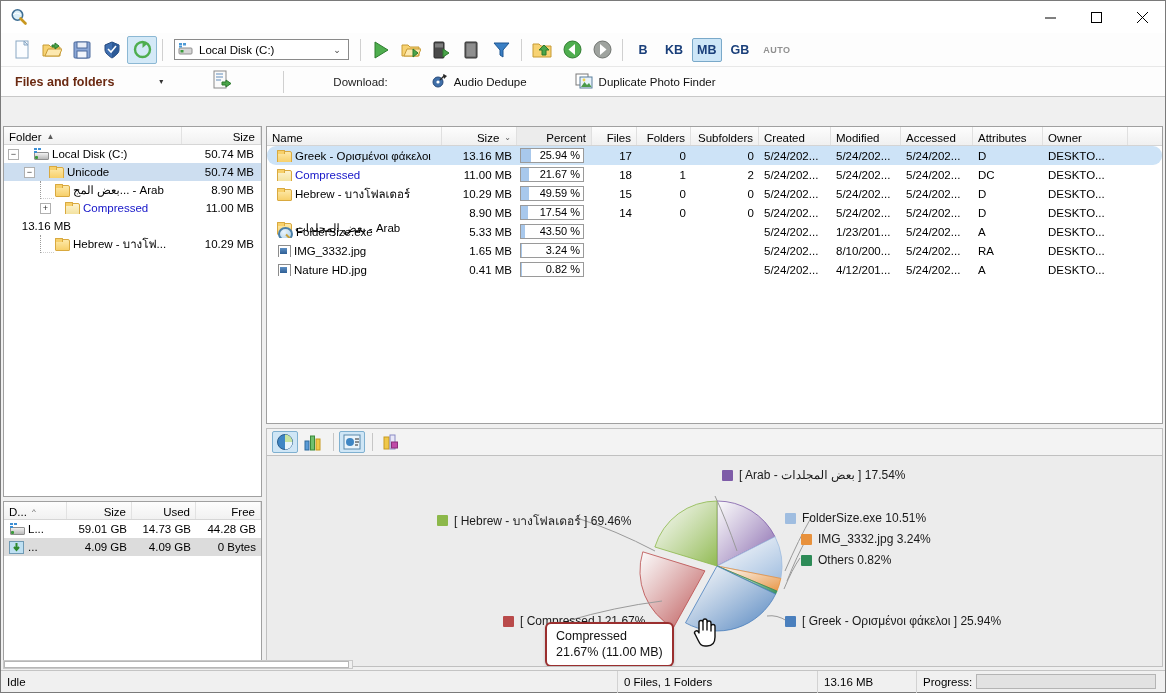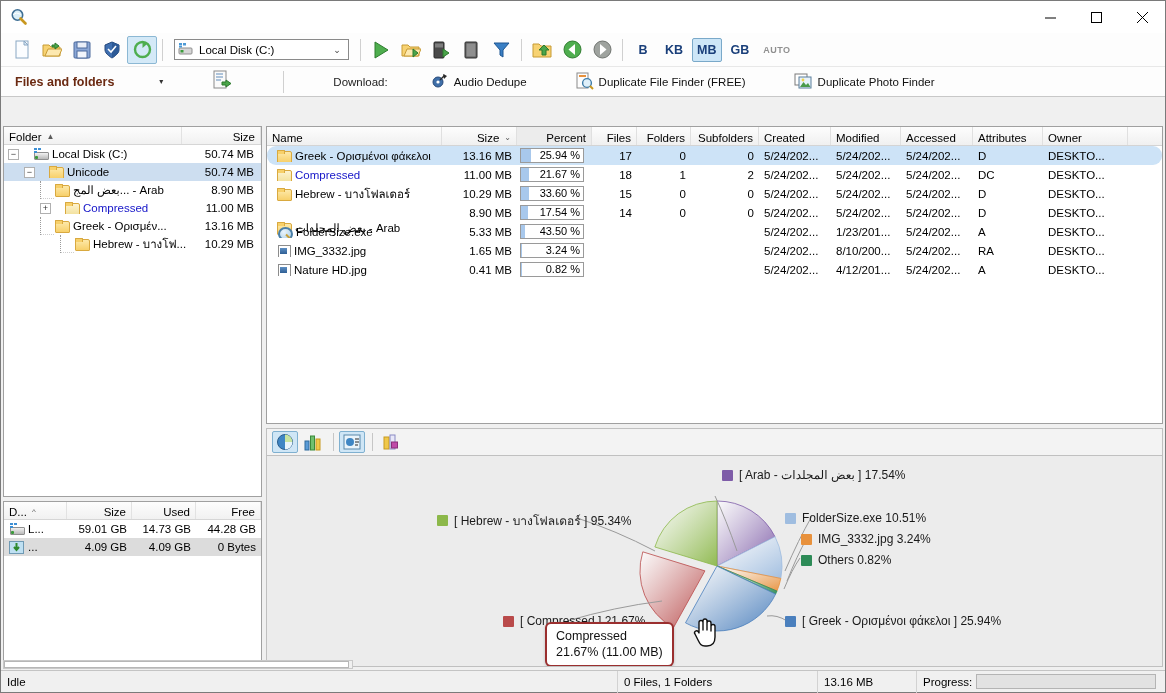--- a/index.html
+++ b/index.html
@@ -334,31 +334,20 @@
             <circle cx="8" cy="10" r="5" fill="#3f6fa8" stroke="#27497a"></circle>
             <circle cx="8" cy="10" r="1.6" fill="#fff"></circle>
             <path d="M13 2 l4 2 -3 3 Z" fill="#2a2a2a"></path>
             <path d="M10 8 l5 -5" stroke="#2a2a2a" stroke-width="1.4"></path>
           </svg>
       </span>
       <span>Audio Dedupe</span>
     </div>
     <div class="dl-item">
       <span class="ico">
-        <svg width="19" height="18">
-            <rect x="2" y="1" width="11" height="15" fill="#fdfdfd" stroke="#8a8a8a"></rect>
-            <rect x="4" y="3" width="7" height="2" fill="#e8913c"></rect>
-            <circle cx="12" cy="11" r="4.4" fill="#dff0fa" stroke="#3f7ca8" stroke-width="1.4"></circle>
-            <path d="M15 14 l3 3" stroke="#c8971f" stroke-width="2"></path>
-          </svg>
-      </span>
-      <span>Duplicate File Finder (FREE)</span>
-    </div>
-    <div class="dl-item">
-      <span class="ico">
         <svg width="19" height="17">
             <rect x="1" y="2" width="12" height="11" fill="#fff" stroke="#7a7a7a"></rect>
             <rect x="5" y="5" width="12" height="11" fill="#e8f2fa" stroke="#5a7f9c"></rect>
             <path d="M6 15 l3.5 -5 2.5 3 2 -2 2.5 4 Z" fill="#4a9a4a"></path>
             <circle cx="9" cy="8" r="1.4" fill="#f0d24a"></circle>
           </svg>
       </span>
       <span>Duplicate Photo Finder</span>
     </div>
   </div>
@@ -418,33 +407,25 @@
           <div class="tname" style="padding-left:36px;">
             <span class="exp">+</span>
             <span class="dots"></span>
             <span class="fol zip"></span>
             <span class="cmp">Compressed</span>
           </div>
           <div class="tsize">11.00 MB</div>
         </div>
 
         <div class="trow">
+          <div class="tsize">13.16 MB</div>
+        </div>
+
+        <div class="trow">
           <div class="tname" style="padding-left:36px;">
-            <span class="dotline"></span>
-            <span class="dots"><svg width="14" height="2">
-                  <line x1="0" y1="1" x2="13" y2="1" stroke="#9a9a9a" stroke-dasharray="1 1"></line>
-                </svg></span>
-            <span class="fol"></span>
-            <span>Greek - Ορισμέν...</span>
-          </div>
-          <div class="tsize">13.16 MB</div>
-        </div>
-
-        <div class="trow">
-          <div class="tname" style="padding-left:56px;">
             <span class="dotline"></span>
             <span class="dots"><svg width="14" height="2">
                   <line x1="0" y1="1" x2="13" y2="1" stroke="#9a9a9a" stroke-dasharray="1 1"></line>
                 </svg></span>
             <span class="fol"></span>
             <span>Hebrew - บางโฟ...</span>
           </div>
           <div class="tsize">10.29 MB</div>
         </div>
       </div>
@@ -556,21 +537,21 @@
             </div>
             <div class="lrow">
               <div class="lc" style="width:175px;padding-left:10px;">
                 <span class="fol"></span>
                 <span>Hebrew - บางโฟลเดอร์</span>
               </div>
               <div class="lc r" style="width:75px;">10.29 MB</div>
               <div class="lc" style="width:75px;padding-left:3px;">
                 <span class="pctbox">
                   <span class="pctfill" style="width:12.5674%"></span>
-                  <span class="pcttxt">33.60 %</span>
+                  <span class="pcttxt">49.59 %</span>
                 </span>
               </div>
               <div class="lc r" style="width:45px;">15</div>
               <div class="lc r" style="width:54px;">0</div>
               <div class="lc r" style="width:68px;">0</div>
               <div class="lc" style="width:72px;">5/24/202...</div>
               <div class="lc" style="width:70px;">5/24/202...</div>
               <div class="lc" style="width:72px;">5/24/202...</div>
               <div class="lc" style="width:70px;">D</div>
               <div class="lc" style="width:85px;">DESKTO...</div>
@@ -763,21 +744,21 @@
         <div class="legend-item" style="left:518px; top:158px;">
           <span class="lsw" id="sw4" style="background: rgb(74, 127, 189);"></span>
           <span>[ Greek - Ορισμένοι φάκελοι ] 25.94%</span>
         </div>
         <div class="legend-item" style="left:236px; top:158px;">
           <span class="lsw" id="sw5" style="background: rgb(185, 74, 74);"></span>
           <span>[ Compressed ] 21.67%</span>
         </div>
         <div class="legend-item" style="left:170px; top:55px;">
           <span class="lsw" id="sw6" style="background: rgb(140, 184, 74);"></span>
-          <span>[ Hebrew - บางโฟลเดอร์ ] 95.34%</span>
+          <span>[ Hebrew - บางโฟลเดอร์ ] 69.46%</span>
         </div>
 
         <div class="tooltip" style="left:278px; top:166px;">
           <div>Compressed</div>
           <div>21.67% (11.00 MB)</div>
         </div>
 
         <div class="cursor" style="left:425px; top:160px;">
           <svg width="26" height="32" viewBox="0 0 26 32">
             <path d="M7 17 V6.5 a2 2 0 0 1 4 0 V14 V5 a2 2 0 0 1 4 0 V14 V7 a2 2 0 0 1 4 0 V15 V10.5 a2 2 0 0 1 4 0 V21 c0 6 -3 9 -8 9 h-2 c-4 0 -5 -2 -7 -6 l-3 -6 a2 2 0 0 1 3.2 -2.4 Z" fill="#ffffff" stroke="#111" stroke-width="1.4" stroke-linejoin="round"></path>

